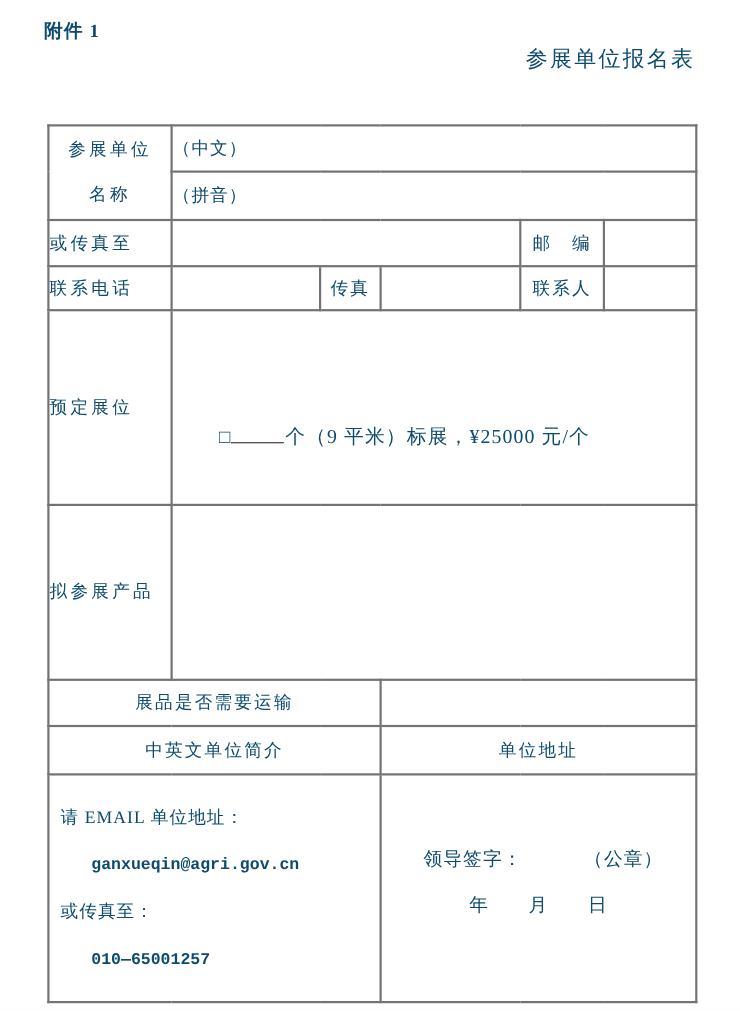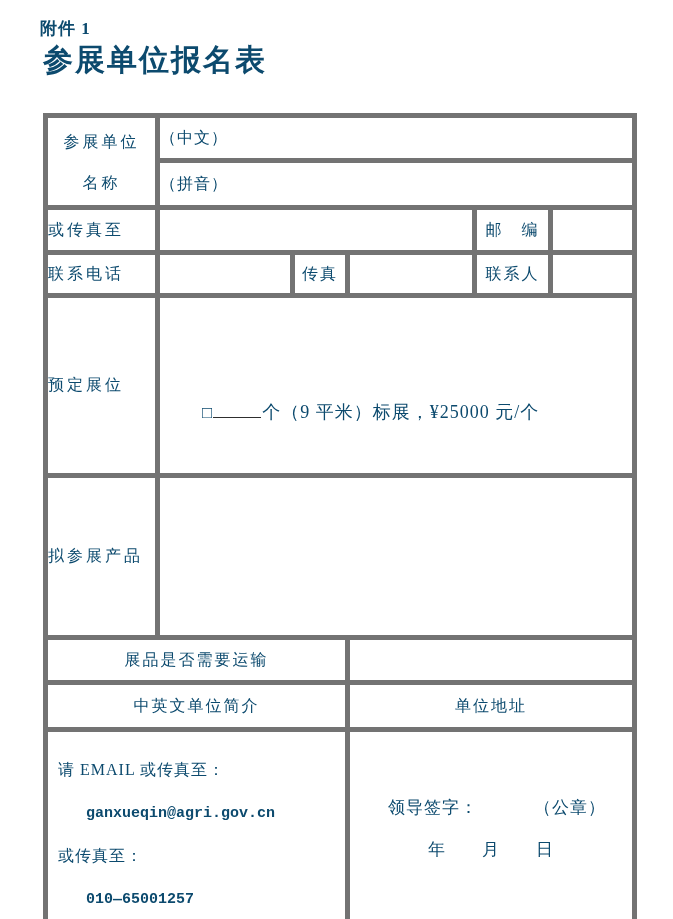--- a/index.html
+++ b/index.html
@@ -23,23 +23,23 @@
     font-size: 17px;
     font-weight: 700;
     letter-spacing: 1px;
   }
   .doc-title {
     position: absolute;
     left: 43px;
     top: 40px;
     width: 589px;
     margin: 0;
-    text-align: left;
-    font-size: 30px;
-    font-weight: 700;
+    text-align: right;
+    font-size: 20px;
+    font-weight: 400;
     letter-spacing: 2px;
   }
   .doc-subtitle {
     position: absolute;
     left: 43px;
     top: 85px;
     width: 589px;
     text-align: center;
     font-size: 13px;
     font-weight: 700;
@@ -47,21 +47,21 @@
   }
   table.form {
     position: absolute;
     left: 43px;
     top: 113px;
     width: 589px;
     border-collapse: collapse;
     table-layout: fixed;
   }
   table.form td {
-    border: 5px solid #737373;
+    border: 2px solid #737373;
     padding: 0;
     font-size: 16px;
     vertical-align: middle;
     background: #ffffff;
   }
   .r1a td { height: 40px; }
   .r1b td { height: 42px; }
   .r2  td { height: 40px; }
   .r3  td { height: 38px; }
   .r4  td { height: 175px; }
@@ -207,21 +207,21 @@
       <tr class="r6">
         <td colspan="3" class="center-label">展品是否需要运输</td>
         <td colspan="3"></td>
       </tr>
       <tr class="r7">
         <td colspan="3" class="center-label">中英文单位简介</td>
         <td colspan="3" class="center-label">单位地址</td>
       </tr>
       <tr class="r8">
         <td colspan="3" class="contact-cell">
-          <div class="c-line">请 EMAIL 或传真至：</div>
+          <div class="c-line">请 EMAIL 单位地址：</div>
           <div class="c-line indent">ganxueqin@agri.gov.cn</div>
           <div class="c-line">或传真至：</div>
           <div class="c-line indent">010—65001257</div>
         </td>
         <td colspan="3" class="sign-cell">
           <div class="sign-line">
             <span>领导签字：</span>
             <span class="seal">（公章）</span>
           </div>
           <div class="date-line">年　　月　　日</div>

